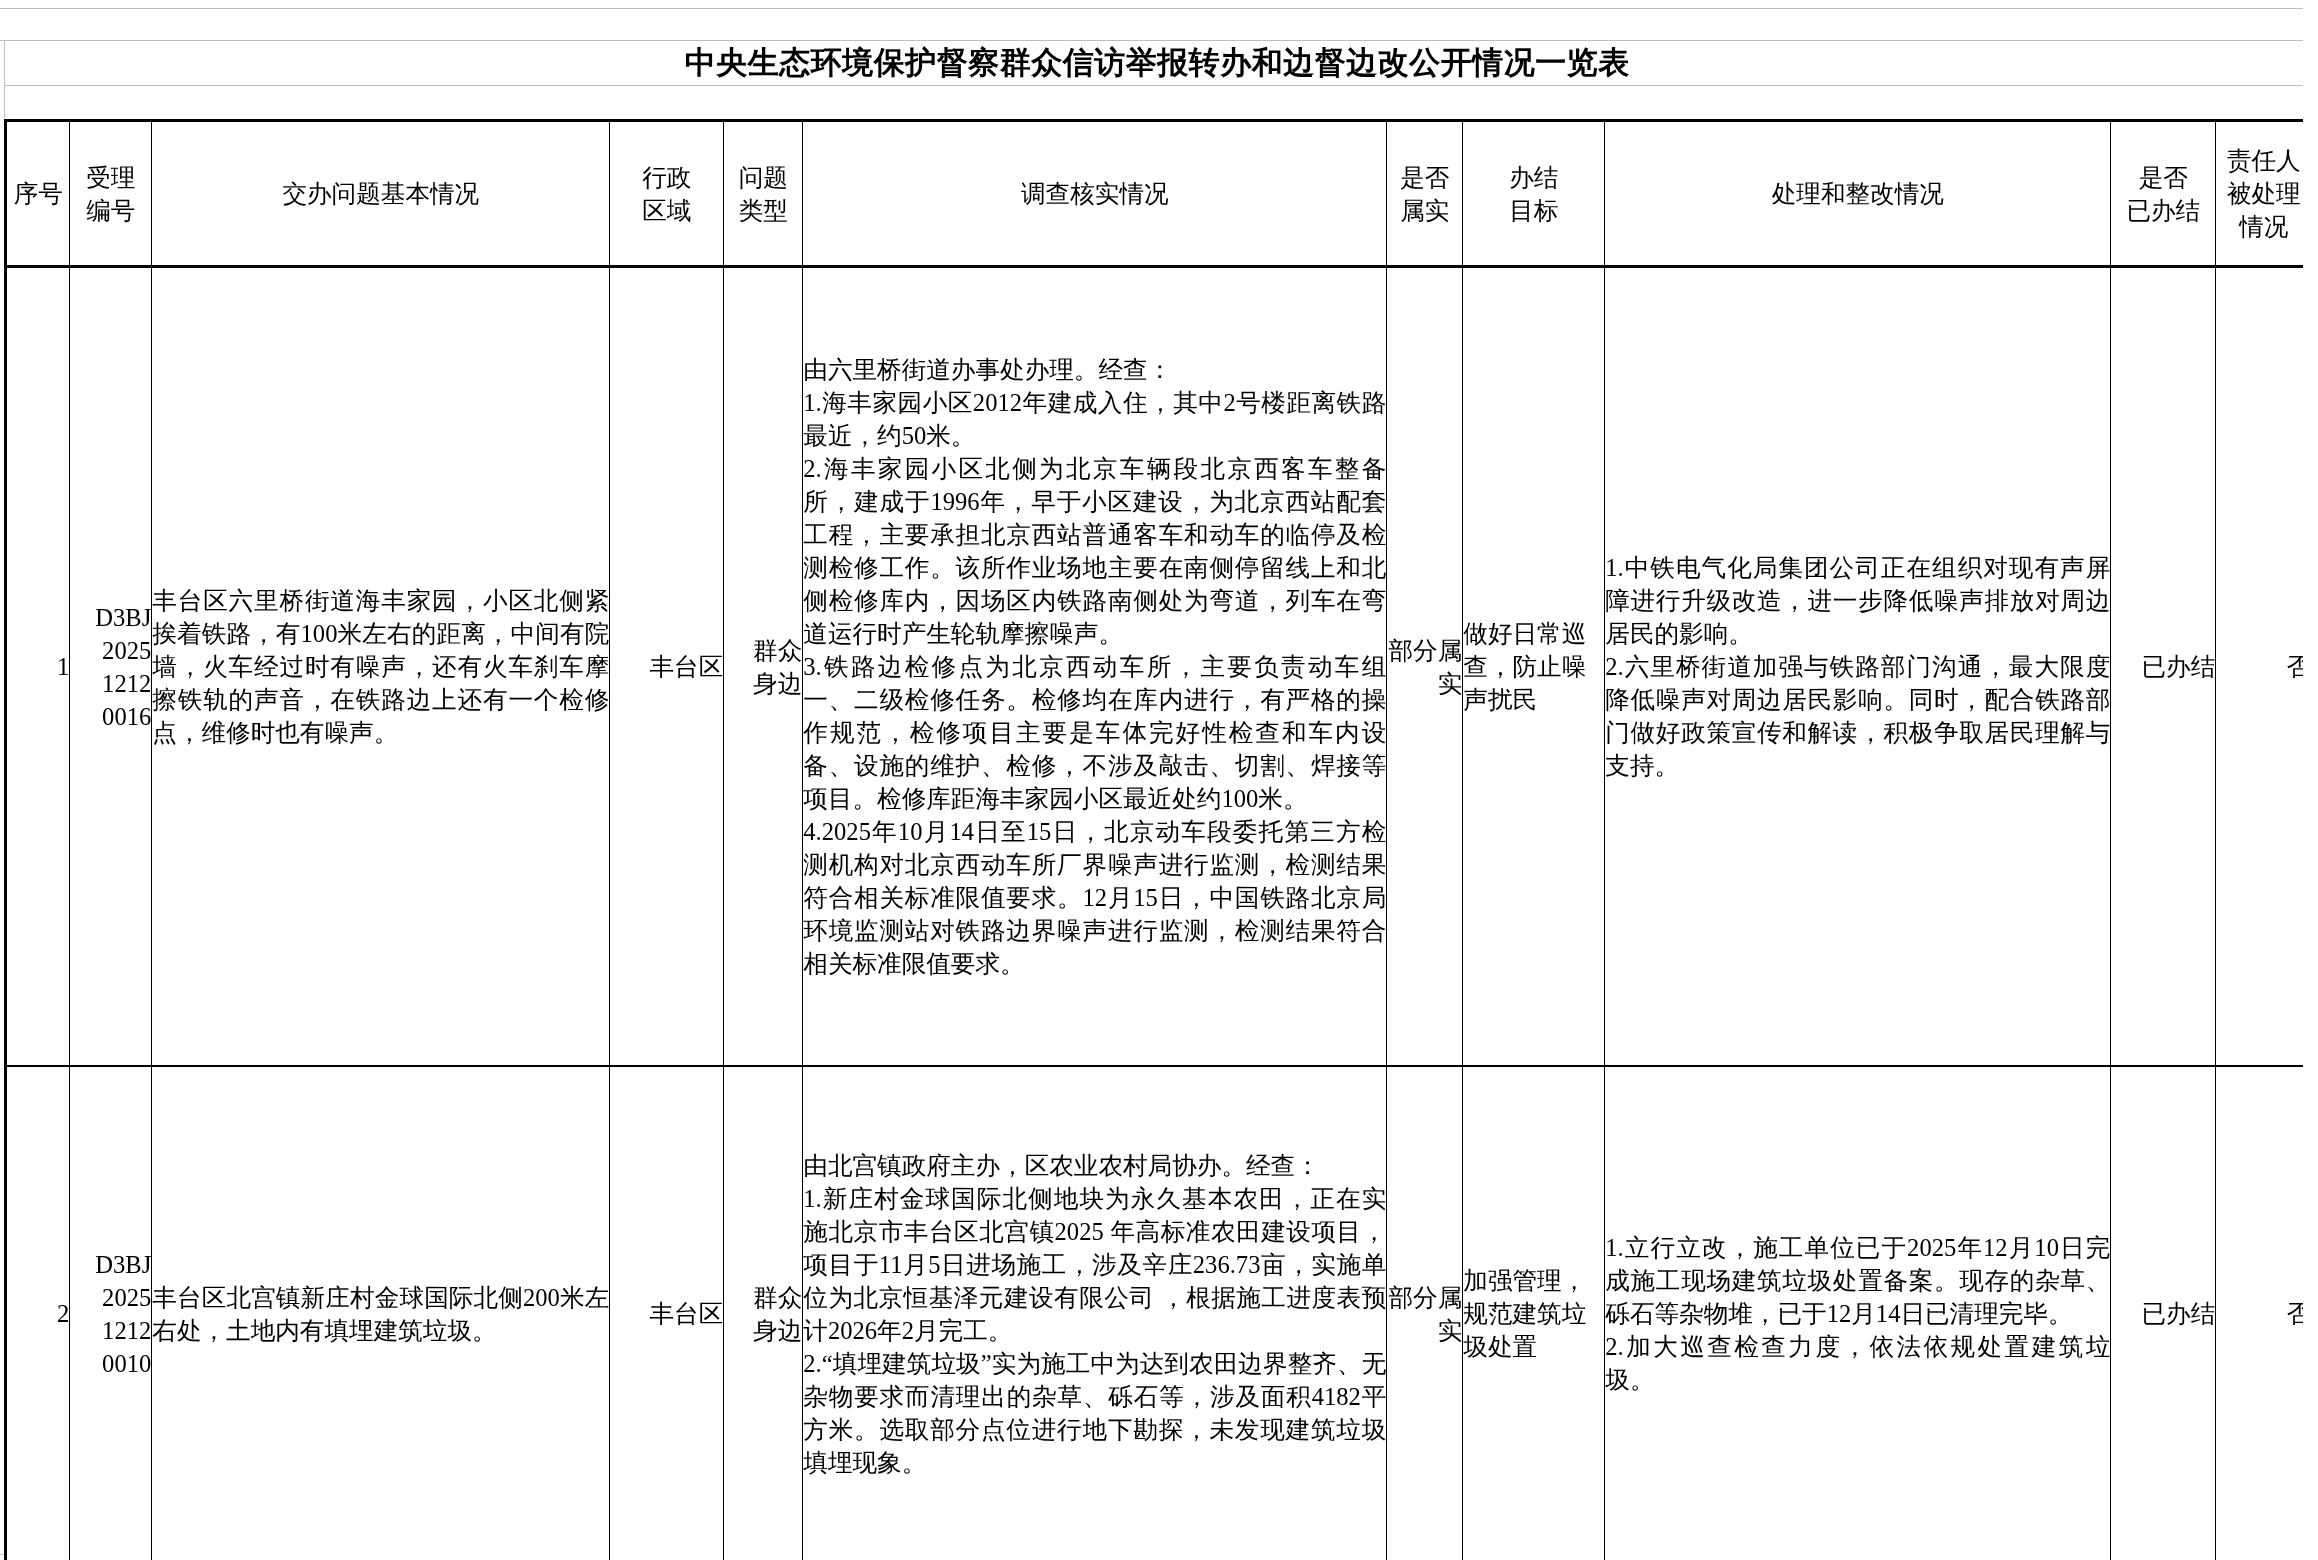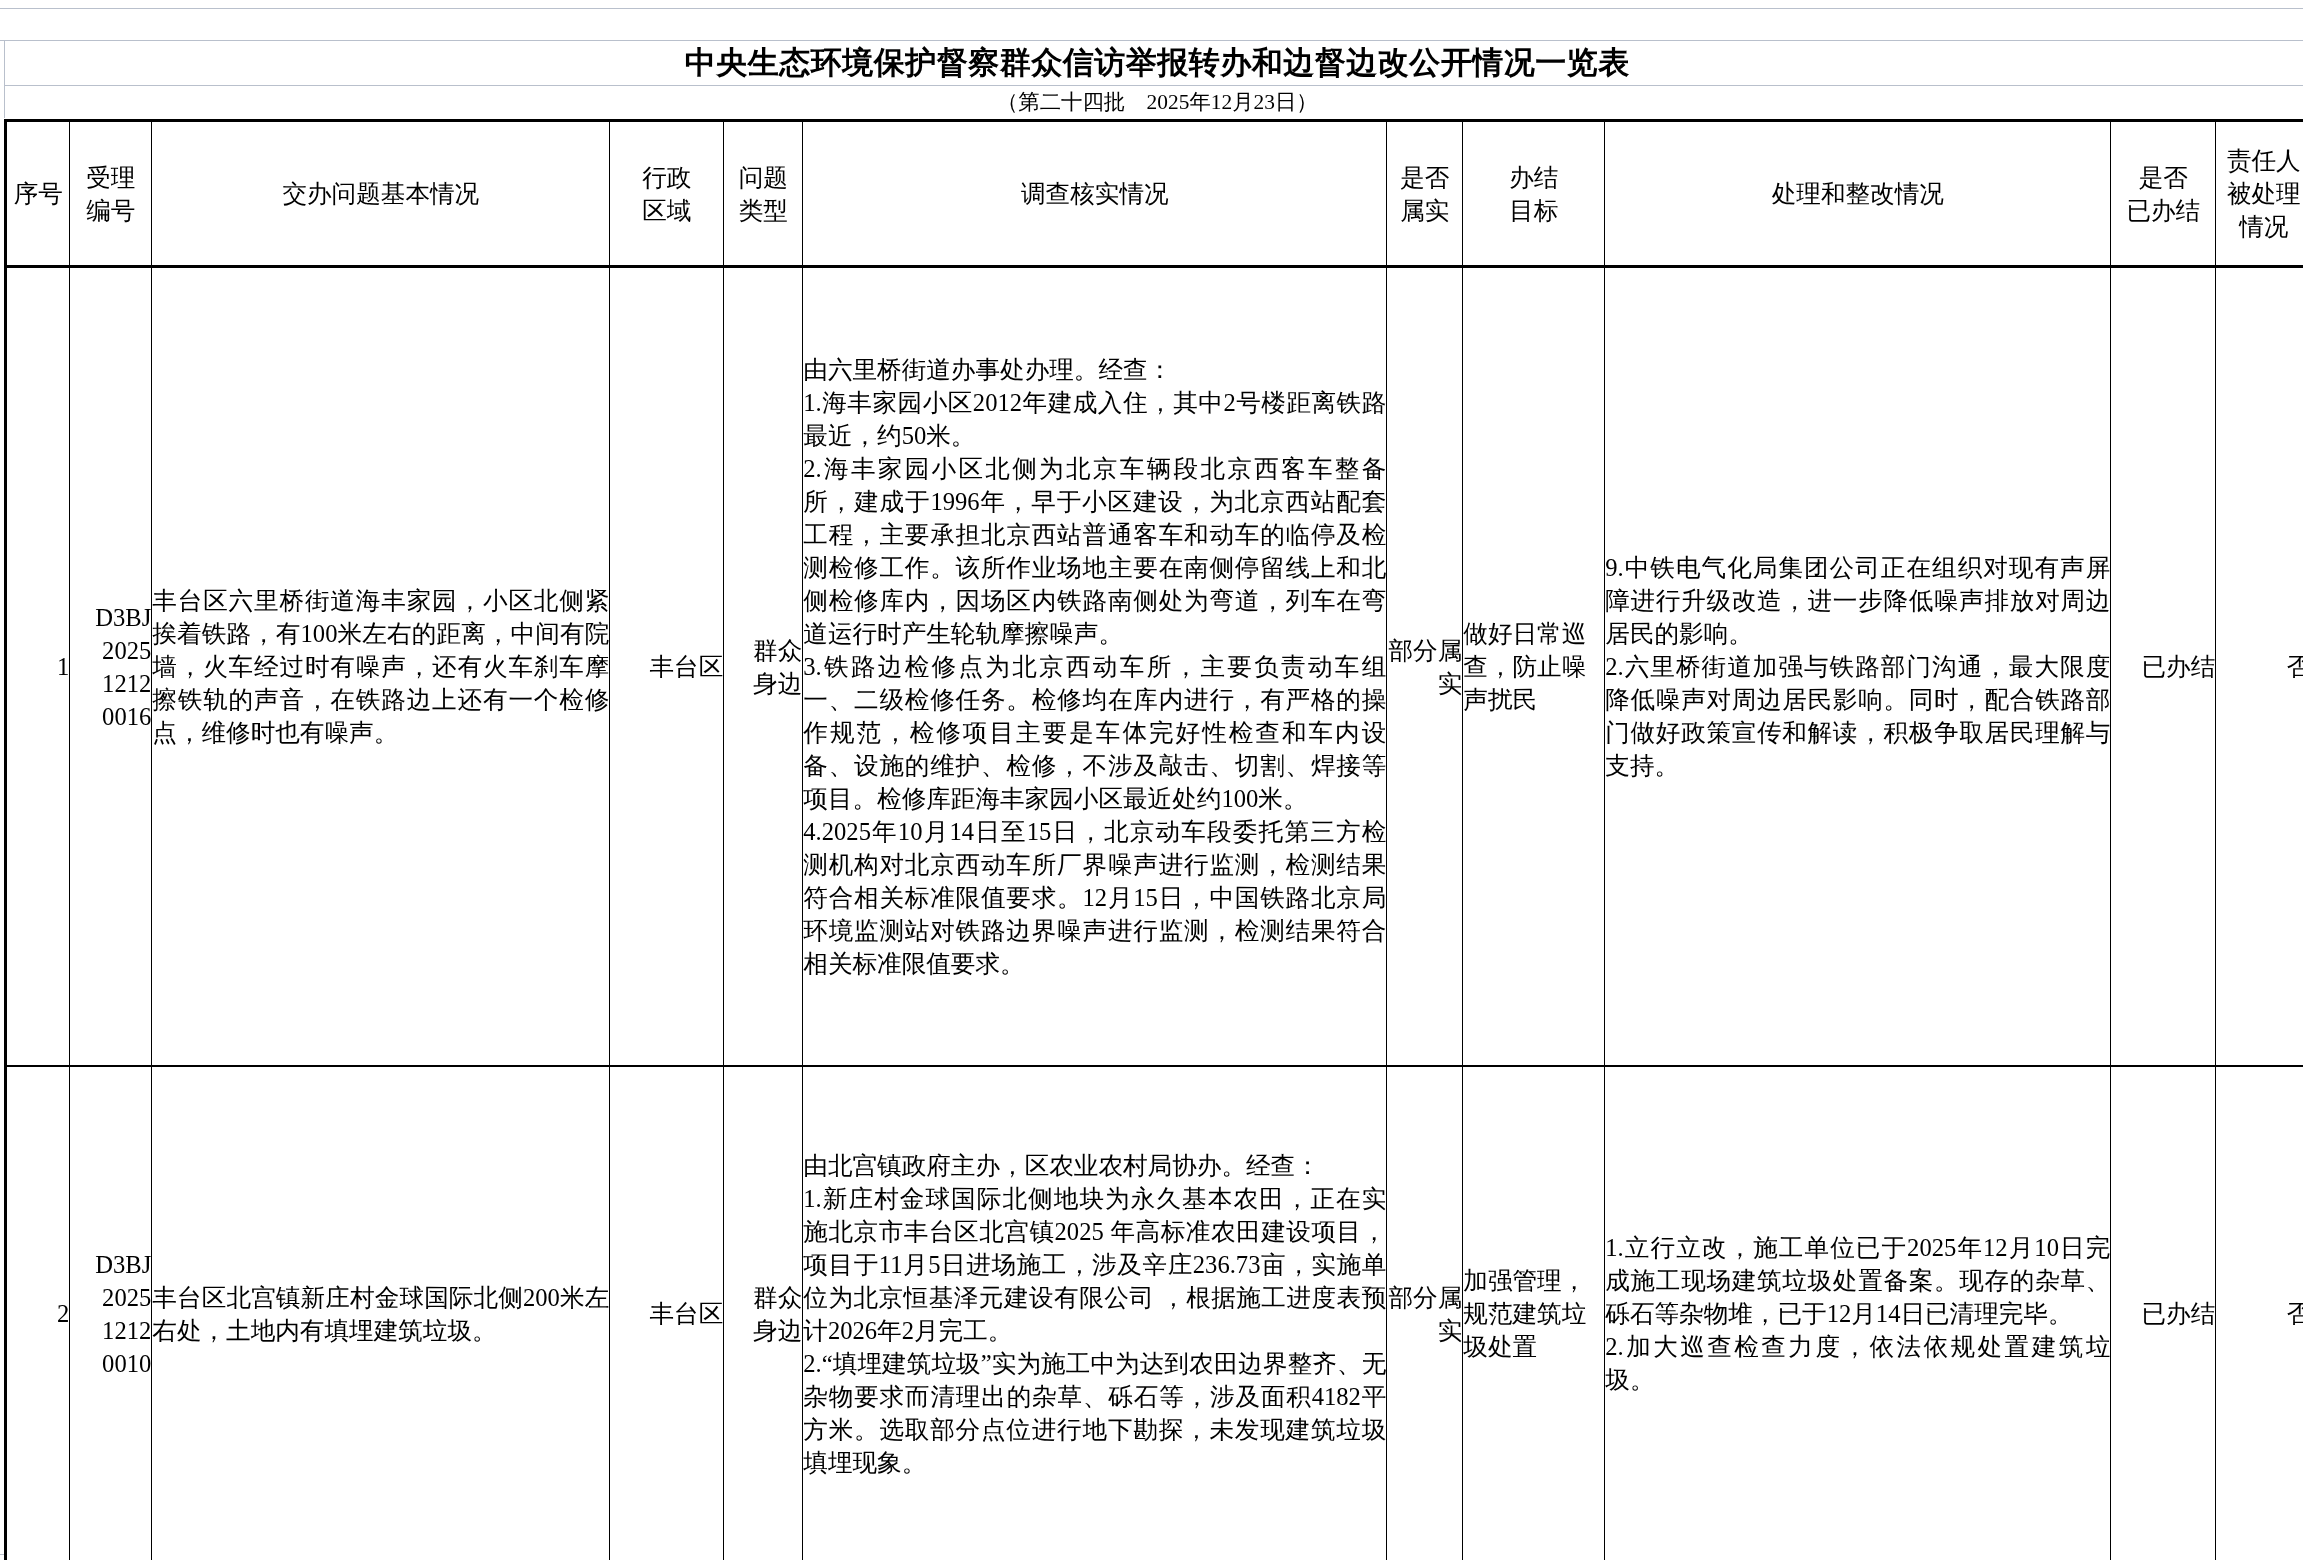--- a/index.html
+++ b/index.html
@@ -53,21 +53,20 @@
 <body>
 
 <div id="screen">
 
   <div class="gridline" style="top:7.5px"></div>
   <div class="gridline" style="top:40px"></div>
   <div class="gridline" style="top:1554px"></div>
 
   <div class="sheet-head">
     <div class="title-band">中央生态环境保护督察群众信访举报转办和边督边改公开情况一览表</div>
-    <div class="subtitle-band">（第二十四批　2025年12月23日）</div>
   </div>
 
   <table class="report">
     <colgroup>
       <col style="width:64px">
       <col style="width:82px">
       <col style="width:458px">
       <col style="width:114px">
       <col style="width:79px">
       <col style="width:584px">
@@ -110,21 +109,21 @@
         <td class="c-center">丰台区</td>
         <td class="c-center">群众
 身边</td>
         <td class="c-just">由六里桥街道办事处办理。经查：
 1.海丰家园小区2012年建成入住，其中2号楼距离铁路最近，约50米。
 2.海丰家园小区北侧为北京车辆段北京西客车整备所，建成于1996年，早于小区建设，为北京西站配套工程，主要承担北京西站普通客车和动车的临停及检测检修工作。该所作业场地主要在南侧停留线上和北侧检修库内，因场区内铁路南侧处为弯道，列车在弯道运行时产生轮轨摩擦噪声。
 3.铁路边检修点为北京西动车所，主要负责动车组一、二级检修任务。检修均在库内进行，有严格的操作规范，检修项目主要是车体完好性检查和车内设备、设施的维护、检修，不涉及敲击、切割、焊接等项目。检修库距海丰家园小区最近处约100米。
 4.2025年10月14日至15日，北京动车段委托第三方检测机构对北京西动车所厂界噪声进行监测，检测结果符合相关标准限值要求。12月15日，中国铁路北京局环境监测站对铁路边界噪声进行监测，检测结果符合相关标准限值要求。</td>
         <td class="c-center">部分属实</td>
         <td class="c-left">做好日常巡查，防止噪声扰民</td>
-        <td class="c-just">9.中铁电气化局集团公司正在组织对现有声屏障进行升级改造，进一步降低噪声排放对周边居民的影响。
+        <td class="c-just">1.中铁电气化局集团公司正在组织对现有声屏障进行升级改造，进一步降低噪声排放对周边居民的影响。
 2.六里桥街道加强与铁路部门沟通，最大限度降低噪声对周边居民影响。同时，配合铁路部门做好政策宣传和解读，积极争取居民理解与支持。</td>
         <td class="c-center">已办结</td>
         <td class="c-center">否</td>
       </tr>
 
       <tr class="data-row-2">
         <td class="c-center">2</td>
         <td class="c-center">D3BJ
 2025
 1212

